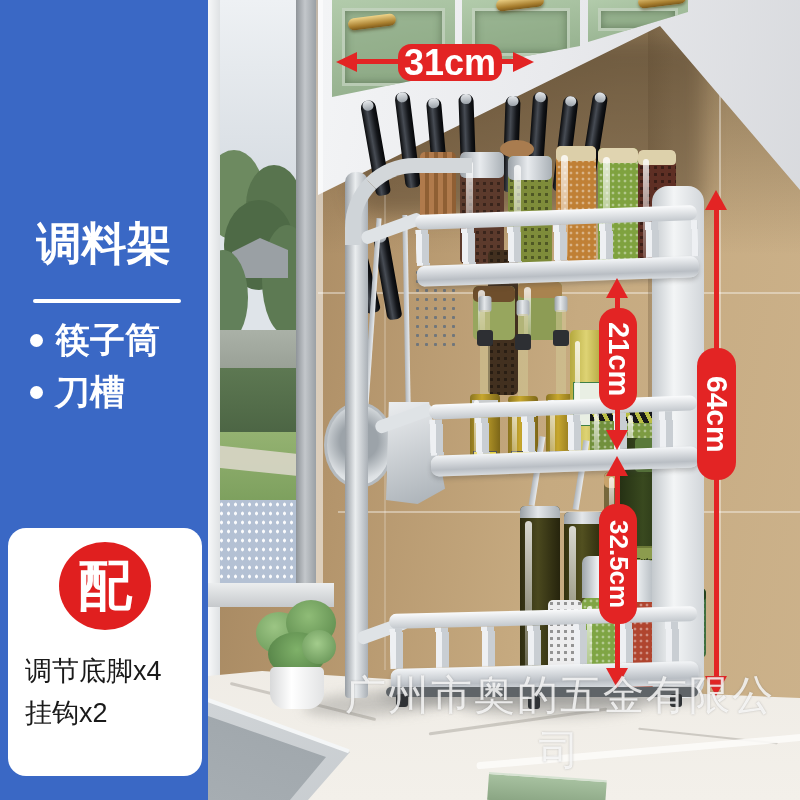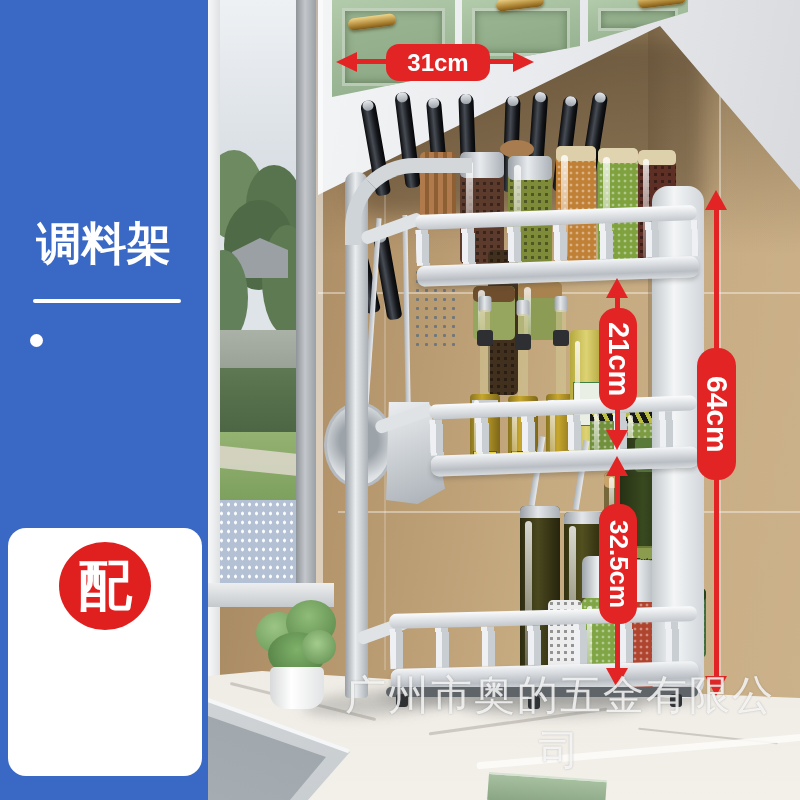--- a/index.html
+++ b/index.html
@@ -356,21 +356,21 @@
       </div>
     <div class="rack-base"></div>
     <div class="foot" style="left:188px;top:694px;"></div>
     <div class="foot" style="left:320px;top:696px;"></div>
     <div class="foot" style="left:462px;top:694px;"></div>
   </div>
 
   <div class="ah left" style="left:336px;top:52px;"></div>
   <div class="dline" style="left:354px;top:59px;width:162px;height:5px;"></div>
   <div class="ah right" style="left:513px;top:52px;"></div>
-  <div class="dim-pill" style="left:386px;top:44px;width:104px;height:37px;border-radius:13px;font-size:24px;">31cm</div>
+  <div class="dim-pill" style="left:398px;top:44px;width:104px;height:37px;border-radius:13px;font-size:36px;">31cm</div>
 
   <div class="ah up" style="left:606px;top:278px;"></div>
   <div class="dline" style="left:615px;top:296px;width:5px;height:136px;"></div>
   <div class="ah down" style="left:606px;top:430px;"></div>
   <div class="dim-pill v" style="left:599px;top:308px;width:38px;height:102px;border-radius:17px;font-size:29px;">21cm</div>
 
   <div class="ah up" style="left:606px;top:456px;"></div>
   <div class="dline" style="left:615px;top:474px;width:5px;height:196px;"></div>
   <div class="ah down" style="left:606px;top:668px;"></div>
   <div class="dim-pill v" style="left:599px;top:504px;width:38px;height:120px;border-radius:17px;font-size:26px;">32.5cm</div>
@@ -381,20 +381,29 @@
   <div class="dim-pill v" style="left:697px;top:348px;width:39px;height:132px;border-radius:18px;font-size:30px;">64cm</div>
 
   <div class="wm1">广州市奥的五金有限公司</div>
 
   <div class="sidebar">
     <div class="title2">调料架</div>
     <div class="divider"></div>
     <div class="features">
       <div class="feature">
         <span class="bullet"></span>
+        <span>筷子筒</span>
+      </div>
+      <div class="feature">
+        <span class="bullet"></span>
+        <span>刀槽</span>
       </div>
     </div>
     <div class="acc-card">
       <div class="acc-badge">配</div>
+      <div class="acc-items">
+        <div>调节底脚x4</div>
+        <div>挂钩x2</div>
+      </div>
     </div>
   </div>
 
 </div>
 
 </body></html>

